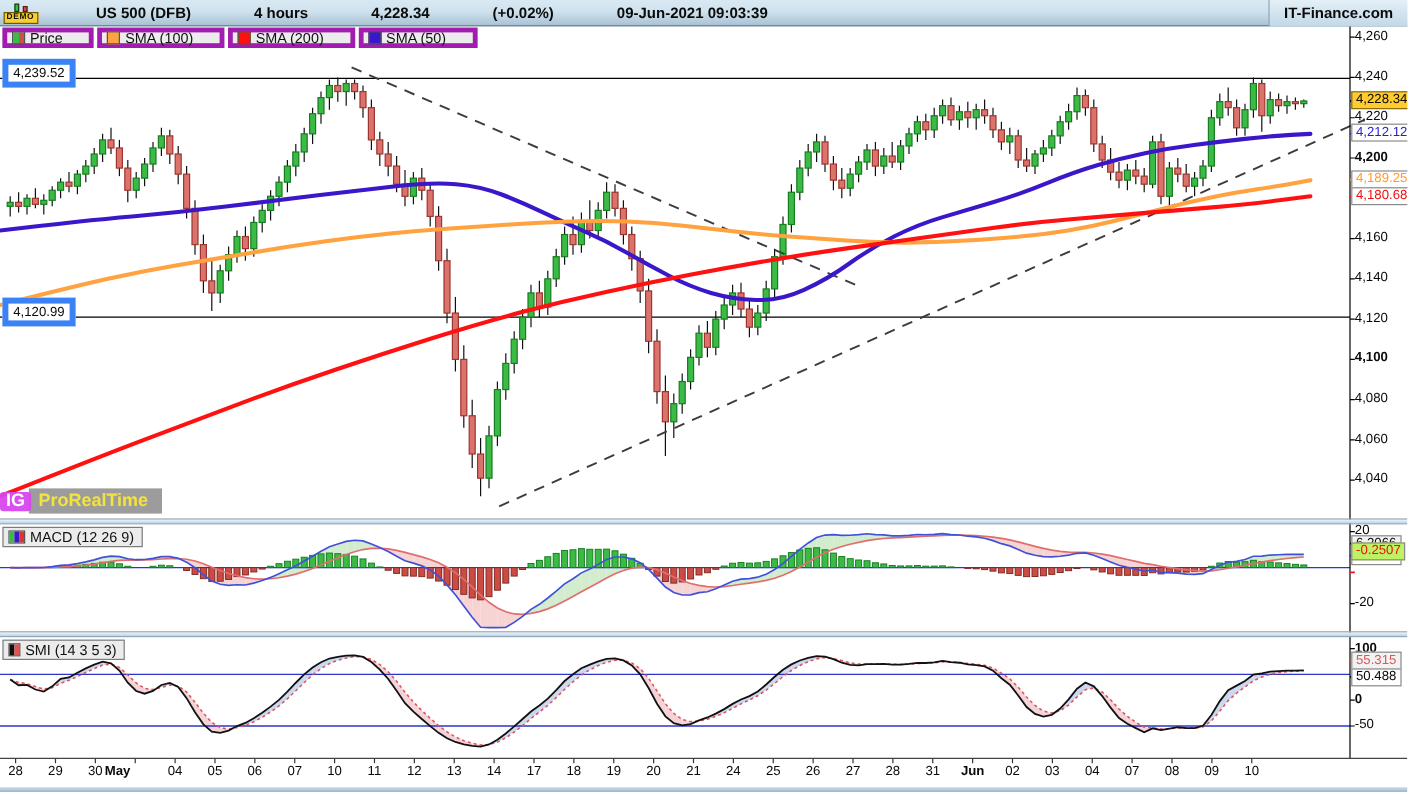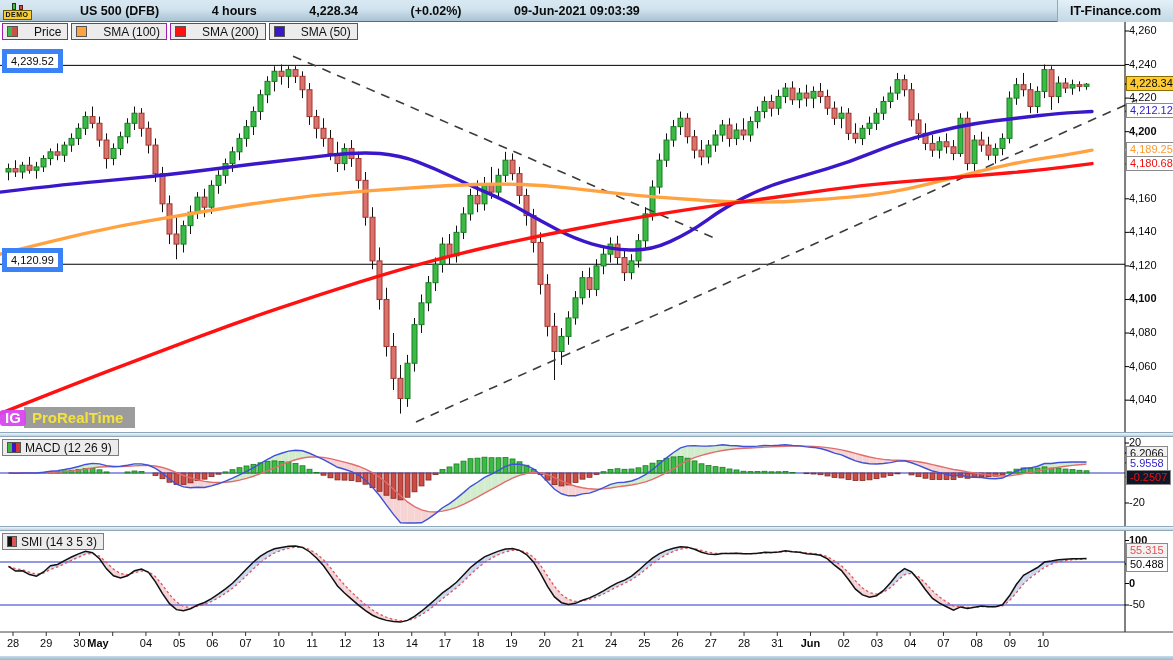--- a/index.html
+++ b/index.html
@@ -17,22 +17,22 @@
   .mini-candle.r{background:#c95248;border-color:#5a1a1a;height:5px;}
   #demo-label{font-size:7px;font-weight:bold;line-height:8px;background:#f7cf33;color:#111;
     border:1px solid #6b5800;padding:0 2px;letter-spacing:.5px;}
   #title{font-size:12.5px;font-weight:bold;color:#0a0a0a;white-space:nowrap;}
   #title span{margin-right:5px;margin-left:44px;}
   #brand{margin-left:auto;height:22px;display:flex;align-items:center;padding:0 12px;
     background:linear-gradient(#e3f0f8,#c2d8e6);border-left:1px solid #8fa9bd;
     font-size:12.5px;font-weight:bold;color:#0a0a0a;}
   
   #legend{position:absolute;left:2px;top:23px;display:flex;gap:3px;z-index:30;}
-  .legend-btn{display:flex;align-items:center;gap:16px;background:#ececec;border:1px solid #a21caf;
-    padding:1px 6px 1px 4px;font-size:12px;color:#111;height:17px;}
+  .legend-btn{display:flex;align-items:center;gap:4px;background:#ececec;border:4px solid #a21caf;
+    padding:1px 22px 1px 4px;font-size:12px;color:#111;height:17px;}
   .swatch{width:11px;height:11px;border:1px solid #555;display:inline-block;}
   .swatch-price{background:linear-gradient(90deg,#3cba46 50%,#c95248 50%);}
   
   .splitter{position:absolute;left:0;width:1173px;height:5px;
     background:linear-gradient(#eef5fa,#bed3e2);border-top:1px solid #8fa8bc;border-bottom:1px solid #8fa8bc;z-index:25;}
   #bottombar{position:absolute;left:0;top:656px;width:1173px;height:4px;
     background:linear-gradient(#c9dcea,#9cb8cd);z-index:25;}
   
   #cv{position:absolute;left:0;top:0;z-index:5;}
   
@@ -994,21 +994,21 @@
     <div class="ylab" style="top: 359.6px;">4,060</div>
     <div class="ylab" style="top: 393.16px;">4,040</div>
     <div class="axis-box" style="top: 76.1255px; color: rgb(10, 10, 10); background: rgb(255, 203, 46); border-color: rgb(138, 109, 0);">4,228.34</div>
     <div class="axis-box" style="top: 103.343px; color: rgb(45, 31, 196); background: rgb(255, 255, 255); border-color: rgb(138, 138, 138);">4,212.12</div>
     <div class="axis-box" style="top: 141.719px; color: rgb(255, 154, 46); background: rgb(255, 255, 255); border-color: rgb(138, 138, 138);">4,189.25</div>
     <div class="axis-box" style="top: 156.099px; color: rgb(238, 17, 17); background: rgb(255, 255, 255); border-color: rgb(138, 138, 138);">4,180.68</div>
     <div class="ylab" style="top: 436px;">20</div>
     <div class="ylab" style="top: 496px;">-20</div>
     <div class="axis-box" style="top: 446px; color: rgb(10, 10, 10); background: rgb(242, 242, 242); border-color: rgb(138, 138, 138);">6.2066</div>
     <div class="axis-box" style="top: 456px; color: rgb(45, 31, 196); background: rgb(255, 255, 255); border-color: rgb(138, 138, 138);">5.9558</div>
-    <div class="axis-box" style="top: 470px; color: rgb(238, 17, 17); background: #0f172a; border-color: rgb(138, 138, 138);">-0.2507</div>
+    <div class="axis-box" style="top: 452px; color: rgb(238, 17, 17); background: #bef264; border-color: rgb(138, 138, 138);">-0.2507</div>
     <div class="ylab b" style="top: 533.5px;">100</div>
     <div class="ylab b" style="top: 576.5px;">0</div>
     <div class="ylab" style="top: 598px;">-50</div>
     <div class="axis-box" style="top: 543px; color: rgb(221, 85, 85); background: rgb(242, 242, 242); border-color: rgb(138, 138, 138);">55.315</div>
     <div class="axis-box" style="top: 557px; color: rgb(10, 10, 10); background: rgb(255, 255, 255); border-color: rgb(138, 138, 138);">50.488</div>
     <div class="xlab" style="left: -4px;">28</div>
     <div class="xlab" style="left: 29.23px;">29</div>
     <div class="xlab" style="left: 62.46px;">30</div>
     <div class="xlab b" style="left: 81px;">May</div>
     <div class="xlab" style="left: 128.92px;">04</div>

